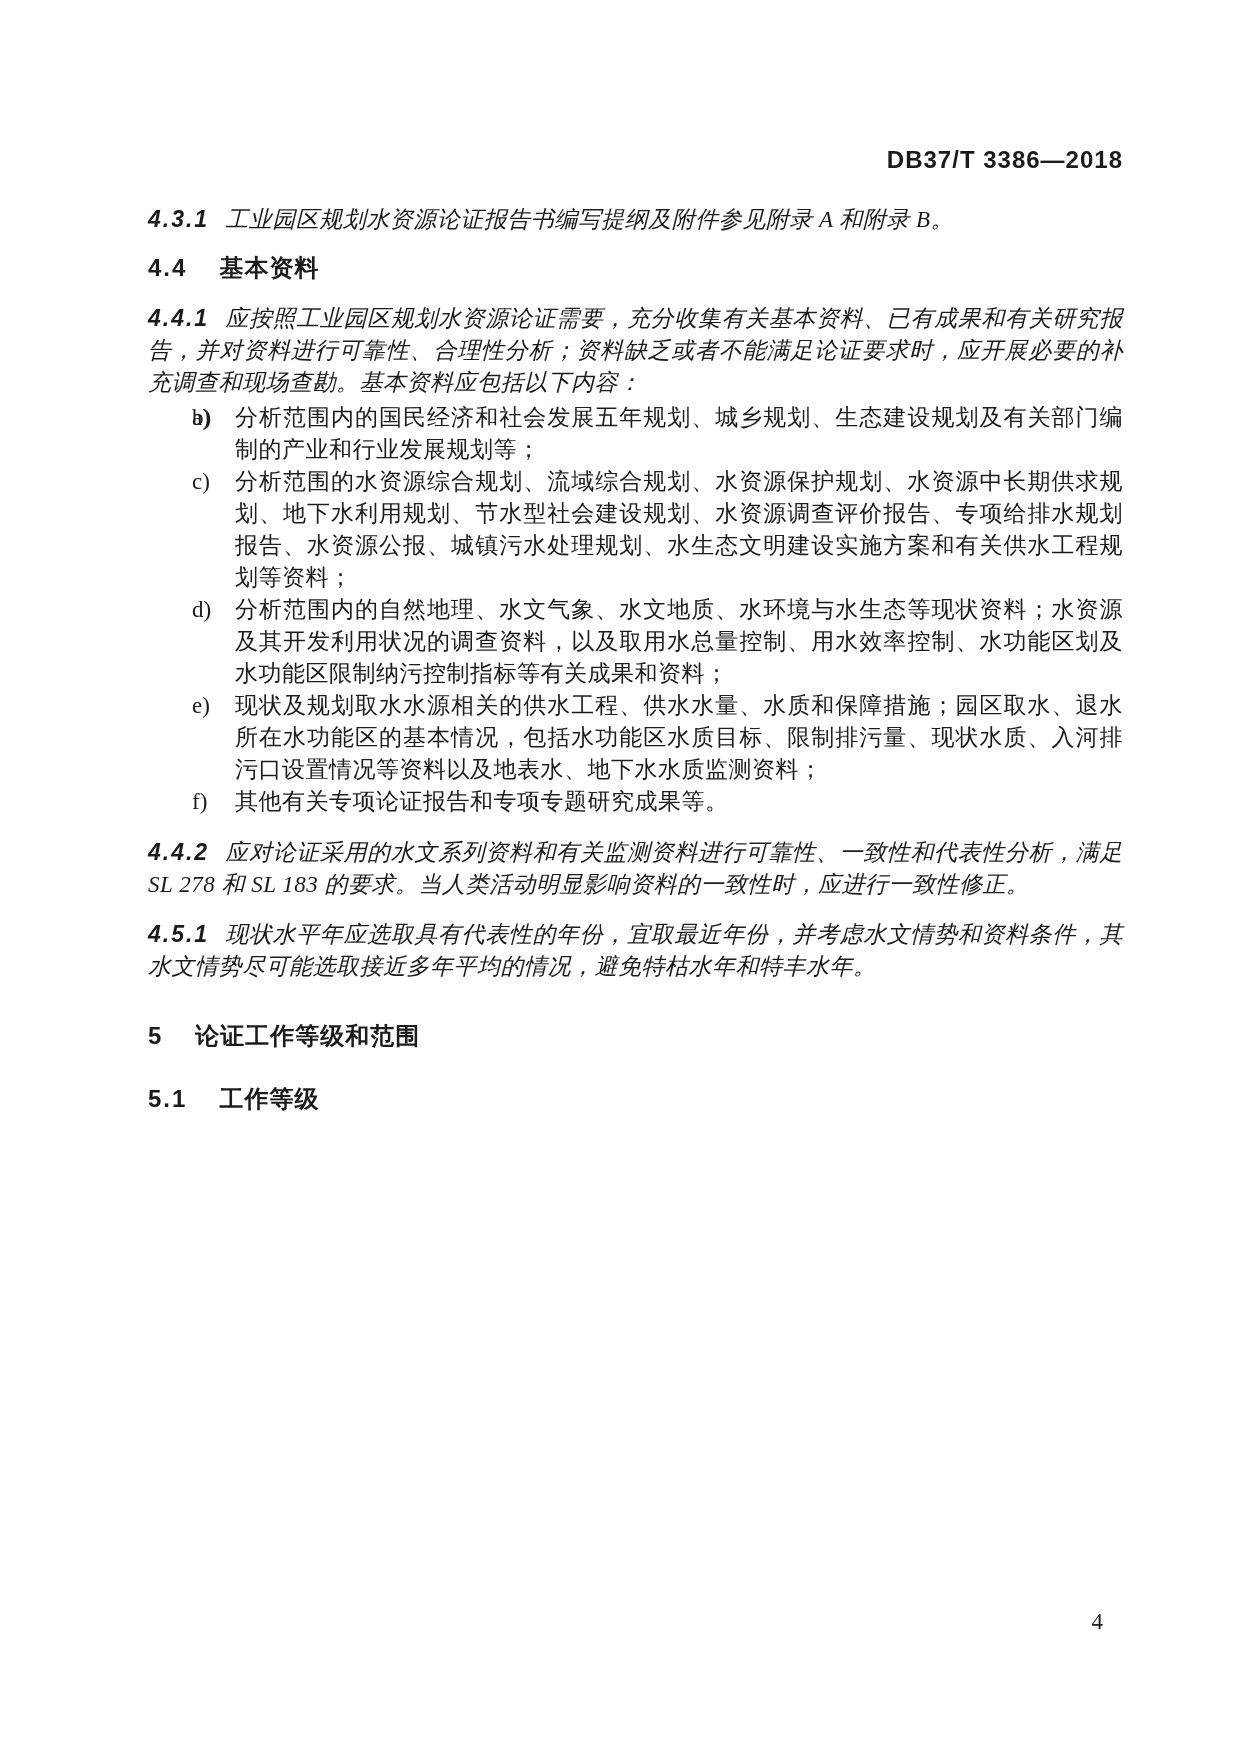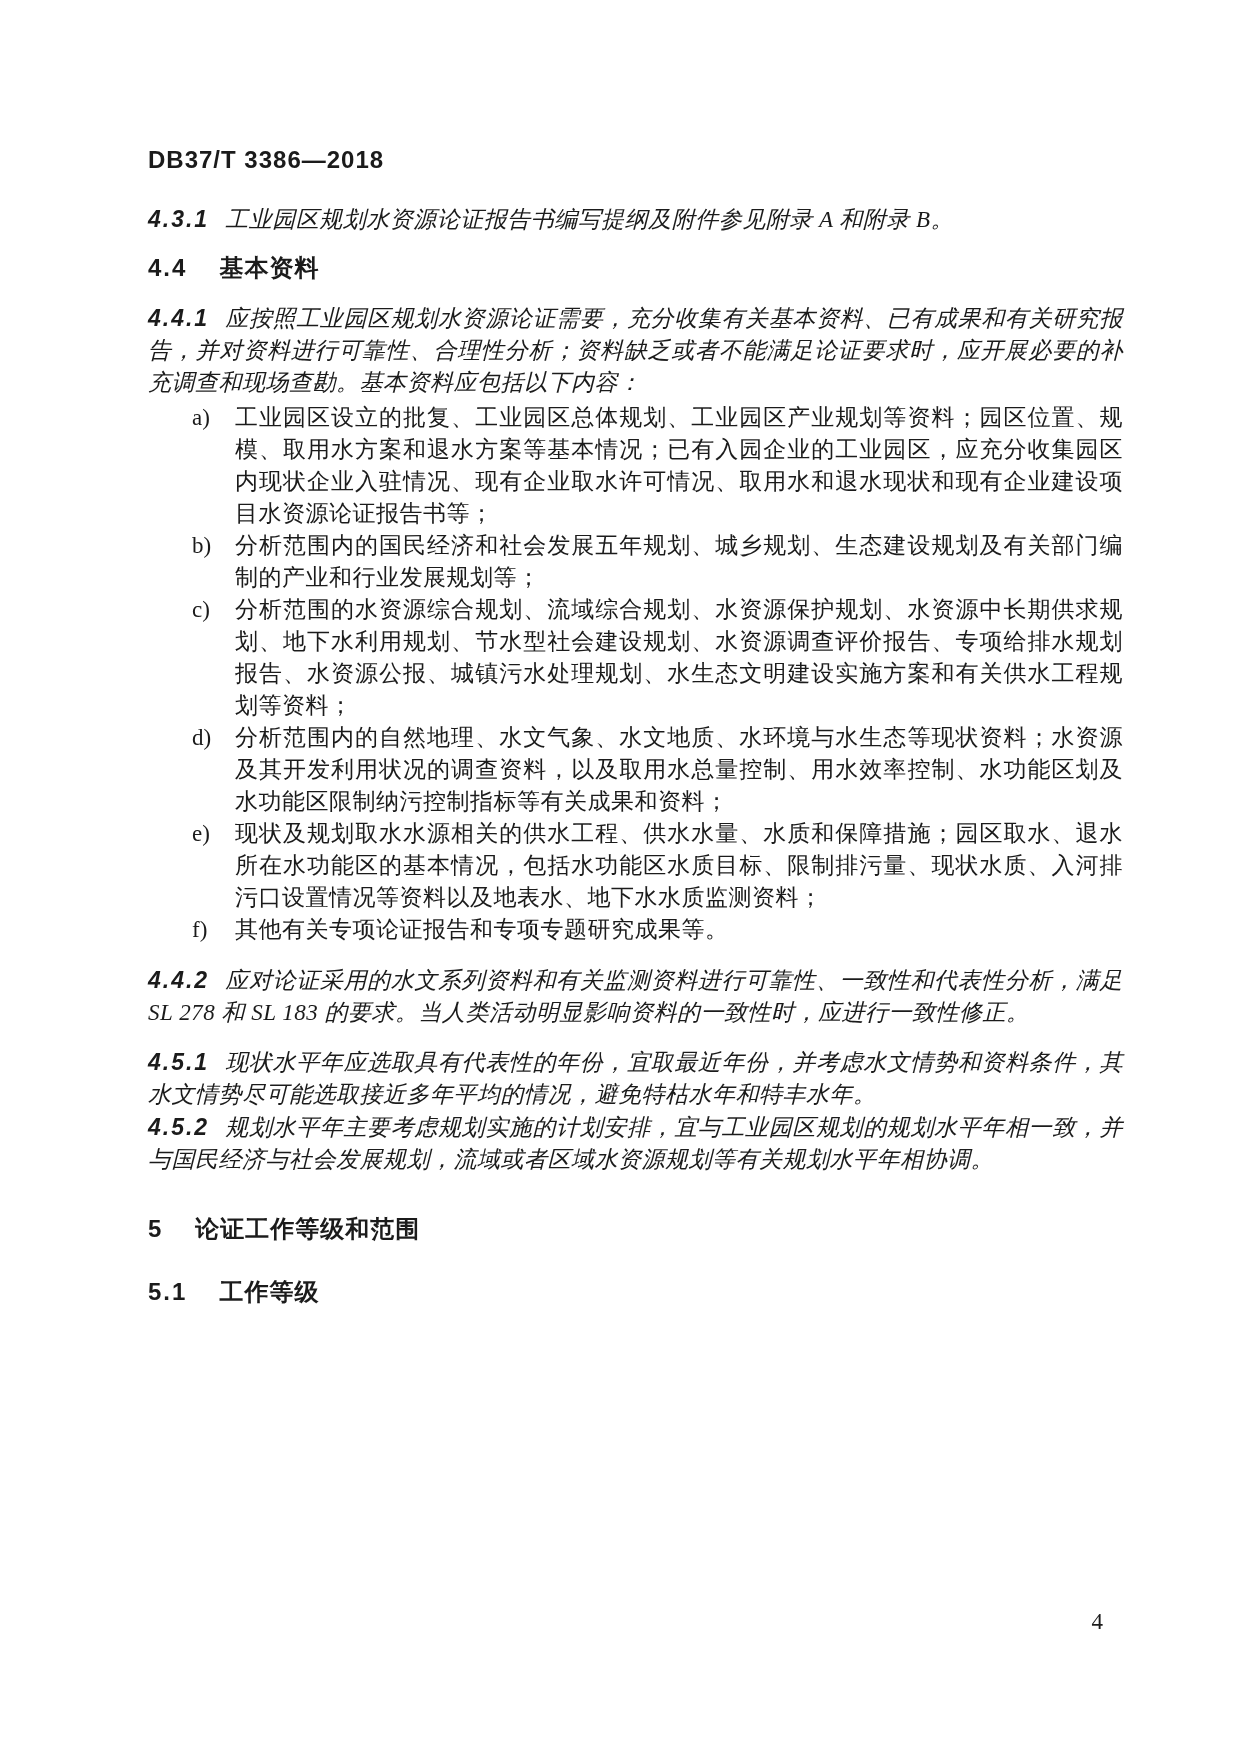--- a/index.html
+++ b/index.html
@@ -12,20 +12,21 @@
     color:#1b1b1b;
     box-sizing:border-box;
     padding:0 118px 0 148px;
     overflow:hidden;
     font-family:"Liberation Serif","DejaVu Serif",serif;
     font-size:23px;
     line-height:32px;
   }
   .doc-header{
     padding-top:146px;
+    text-align:right;
     font-family:"Liberation Sans","DejaVu Sans",sans-serif;
     font-weight:700;
     font-size:24px;
     line-height:28px;
     letter-spacing:1px;
   }
   p{margin:0;text-align:justify;letter-spacing:0.5px;font-style:italic;}
   .clause-num{
     font-family:"Liberation Sans","DejaVu Sans",sans-serif;
     font-weight:700;
@@ -88,21 +89,21 @@
   <h2 id="h44">
     <span class="h-num">4.4</span><span>基本资料</span>
   </h2>
 
   <p class="clause" id="c441">
     <span class="clause-num">4.4.1</span><span>应按照工业园区规划水资源论证需要，充分收集有关基本资料、已有成果和有关研究报告，并对资料进行可靠性、合理性分析；资料缺乏或者不能满足论证要求时，应开展必要的补充调查和现场查勘。基本资料应包括以下内容：</span>
   </p>
 
   <div class="doc-list">
     <div class="list-item">
-      <span class="list-label">a)</span><span>工业园区设立的批复、工业园区总体规划、工业园区产业规划等资料；园区位置、规模、取用水方案和退水方案等基本情况；已有入园企业的工业园区，应充分收集园区内现状企业入驻情况、现有企业取水许可情况、取用水和退水现状和现有企业建设项目水资源论证报告书等；</span>
+      <span class="list-label">a)</span>
     </div>
     <div class="list-item">
       <span class="list-label">b)</span><span>分析范围内的国民经济和社会发展五年规划、城乡规划、生态建设规划及有关部门编制的产业和行业发展规划等；</span>
     </div>
     <div class="list-item">
       <span class="list-label">c)</span><span>分析范围的水资源综合规划、流域综合规划、水资源保护规划、水资源中长期供求规划、地下水利用规划、节水型社会建设规划、水资源调查评价报告、专项给排水规划报告、水资源公报、城镇污水处理规划、水生态文明建设实施方案和有关供水工程规划等资料；</span>
     </div>
     <div class="list-item">
       <span class="list-label">d)</span><span>分析范围内的自然地理、水文气象、水文地质、水环境与水生态等现状资料；水资源及其开发利用状况的调查资料，以及取用水总量控制、用水效率控制、水功能区划及水功能区限制纳污控制指标等有关成果和资料；</span>
     </div>
@@ -116,23 +117,20 @@
 
   <p class="clause" id="c442">
     <span class="clause-num">4.4.2</span><span>应对论证采用的水文系列资料和有关监测资料进行可靠性、一致性和代表性分析，满足 SL 278 和 SL 183 的要求。当人类活动明显影响资料的一致性时，应进行一致性修正。</span>
   </p>
 
 
   <p class="clause" id="c451">
     <span class="clause-num">4.5.1</span><span>现状水平年应选取具有代表性的年份，宜取最近年份，并考虑水文情势和资料条件，其水文情势尽可能选取接近多年平均的情况，避免特枯水年和特丰水年。</span>
   </p>
 
-  <p class="clause" id="c452">
-    <span class="clause-num">4.5.2</span><span>规划水平年主要考虑规划实施的计划安排，宜与工业园区规划的规划水平年相一致，并与国民经济与社会发展规划，流域或者区域水资源规划等有关规划水平年相协调。</span>
-  </p>
 
   <h2 id="h5">
     <span class="h-num">5</span><span>论证工作等级和范围</span>
   </h2>
 
   <h3 id="h51">
     <span class="h-num">5.1</span><span>工作等级</span>
   </h3>
 
 

